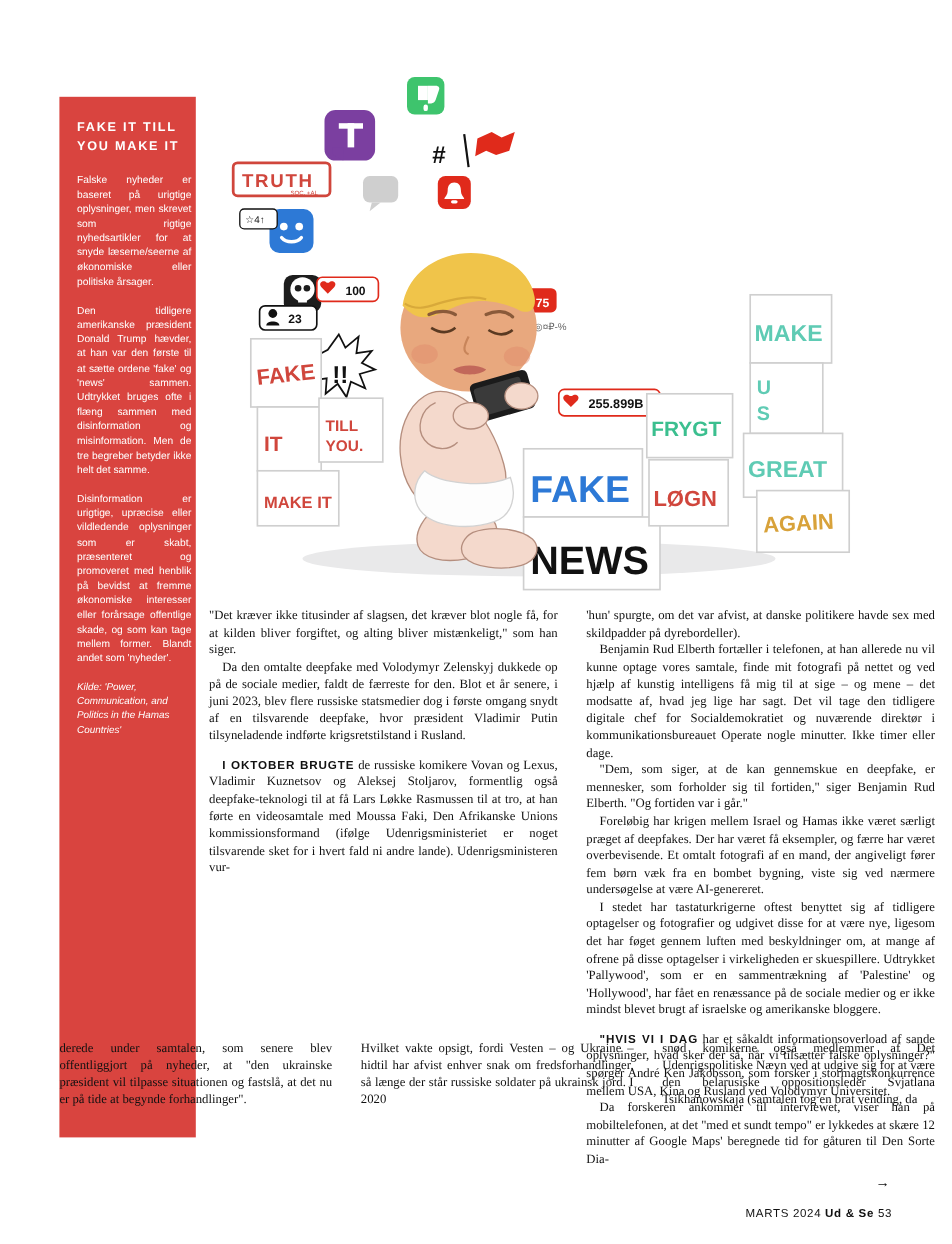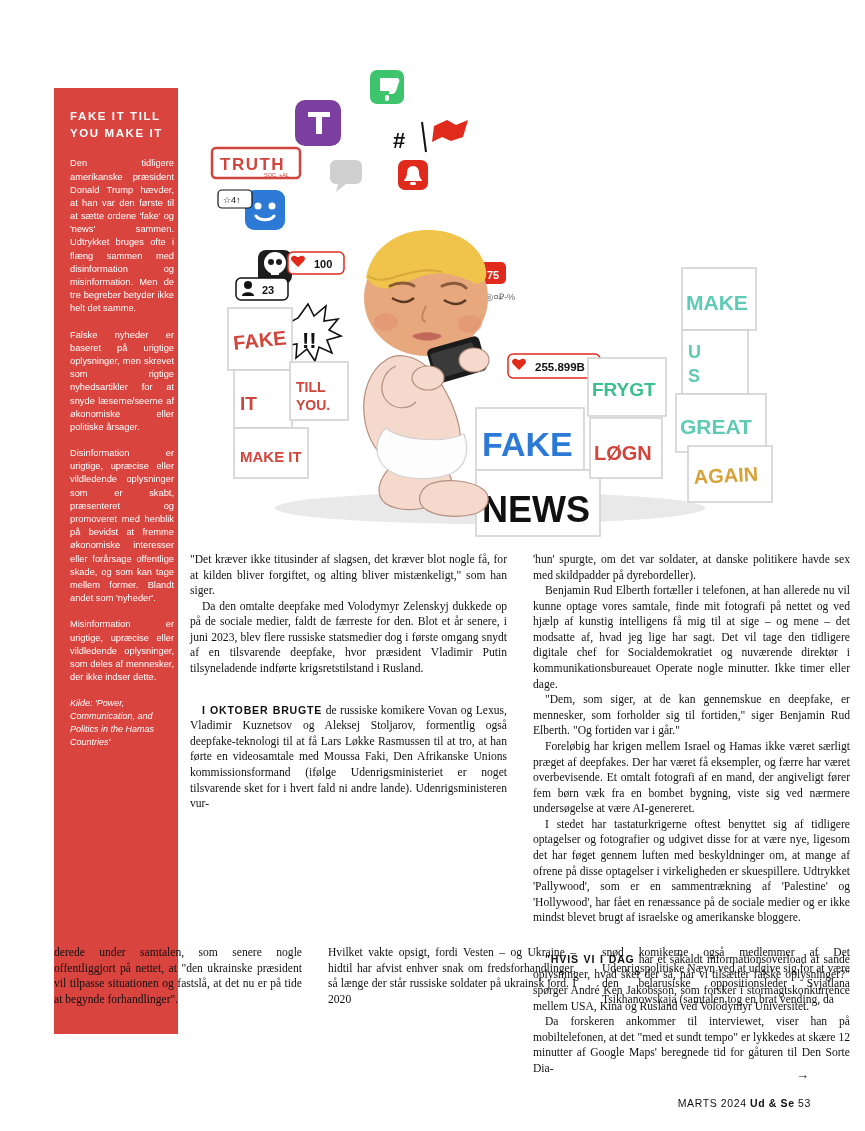--- a/index.html
+++ b/index.html
@@ -87,21 +87,21 @@
   .col3 { width: 248px; }
   p.body {
     margin: 0;
     font-size: 11.6px;
     line-height: 1.345;
     text-align: justify;
     hyphens: auto;
     text-indent: 0;
   }
   p.body + p.body { text-indent: 12px; }
-  p.body.lead { margin-top: 26px; text-indent: 0; }
+  p.body.lead { margin-top: 11px; text-indent: 0; }
   .kicker {
     font-family: "Liberation Sans", sans-serif;
     font-weight: bold;
     font-size: 10.6px;
     letter-spacing: 0.8px;
   }
 
   
   .footer {
     position: absolute;
@@ -124,24 +124,23 @@
   
   .lbl { font-family: "Liberation Sans", sans-serif; }
 </style>
 </head>
 <body>
 
 <div class="page">
 
   <aside class="sidebar">
     <h2>FAKE IT TILL YOU MAKE IT</h2>
+    <div class="sb-block">Falske nyheder er baseret på urigtige oplysninger, men skrevet som rigtige nyhedsartikler for at snyde læserne/seerne af økonomiske eller politiske årsager.</div>
     <div class="sb-block">Den tidligere amerikanske præsident Donald Trump hævder, at han var den første til at sætte ordene 'fake' og 'news' sammen. Udtrykket bruges ofte i flæng sammen med disinformation og misinformation. Men de tre begreber betyder ikke helt det samme.</div>
-    <div class="sb-block">Falske nyheder er baseret på urigtige oplysninger, men skrevet som rigtige nyhedsartikler for at snyde læserne/seerne af økonomiske eller politiske årsager.</div>
     <div class="sb-block">Disinformation er urigtige, upræcise eller vildledende oplysninger som er skabt, præsenteret og promoveret med henblik på bevidst at fremme økonomiske interesser eller forårsage offentlige skade, og som kan tage mellem former. Blandt andet som 'nyheder'.</div>
-    <div class="sb-block">Misinformation er urigtige, upræcise eller vildledende oplysninger, som deles af mennesker, der ikke indser dette.</div>
     <div class="sb-source">Kilde: 'Power, Communication, and Politics in the Hamas Countries'</div>
   </aside>
 
   <div class="illo">
     <svg width="660" height="480" viewBox="0 0 660 480" xmlns="http://www.w3.org/2000/svg">
       <defs>
         <filter id="soft" x="-20%" y="-20%" width="140%" height="140%">
           <feGaussianBlur stdDeviation="1.2"></feGaussianBlur>
         </filter>
       </defs>
@@ -328,33 +327,33 @@
     </svg>
   </div>
 
   <div class="cols2">
     <div class="col">
       <p class="body">"Det kræver ikke titusinder af slagsen, det kræver blot nogle få, for at kilden bliver forgiftet, og alting bliver mistænkeligt," som han siger.</p>
       <p class="body">Da den omtalte deepfake med Volodymyr Zelenskyj dukkede op på de sociale medier, faldt de færreste for den. Blot et år senere, i juni 2023, blev flere russiske statsmedier dog i første omgang snydt af en tilsvarende deepfake, hvor præsident Vladimir Putin tilsyneladende indførte krigsretstilstand i Rusland.</p>
       <p class="body lead"><span class="kicker">I OKTOBER BRUGTE</span><span> de russiske komikere Vovan og Lexus, Vladimir Kuznetsov og Aleksej Stoljarov, formentlig også deepfake-teknologi til at få Lars Løkke Rasmussen til at tro, at han førte en videosamtale med Moussa Faki, Den Afrikanske Unions kommissionsformand (ifølge Udenrigsministeriet er noget tilsvarende sket for i hvert fald ni andre lande). Udenrigsministeren vur-</span></p>
     </div>
     <div class="col">
-      <p class="body">'hun' spurgte, om det var soldater, at danske politikere havde sex med skildpadder på dyrebordeller).</p>
+      <p class="body">'hun' spurgte, om det var afvist, at danske politikere havde sex med skildpadder på dyrebordeller).</p>
       <p class="body">Benjamin Rud Elberth fortæller i telefonen, at han allerede nu vil kunne optage vores samtale, finde mit fotografi på nettet og ved hjælp af kunstig intelligens få mig til at sige – og mene – det modsatte af, hvad jeg lige har sagt. Det vil tage den tidligere digitale chef for Socialdemokratiet og nuværende direktør i kommunikationsbureauet Operate nogle minutter. Ikke timer eller dage.</p>
       <p class="body">"Dem, som siger, at de kan gennemskue en deepfake, er mennesker, som forholder sig til fortiden," siger Benjamin Rud Elberth. "Og fortiden var i går."</p>
       <p class="body">Foreløbig har krigen mellem Israel og Hamas ikke været særligt præget af deepfakes. Der har været få eksempler, og færre har været overbevisende. Et omtalt fotografi af en mand, der angiveligt fører fem børn væk fra en bombet bygning, viste sig ved nærmere undersøgelse at være AI-genereret.</p>
       <p class="body">I stedet har tastaturkrigerne oftest benyttet sig af tidligere optagelser og fotografier og udgivet disse for at være nye, ligesom det har føget gennem luften med beskyldninger om, at mange af ofrene på disse optagelser i virkeligheden er skuespillere. Udtrykket 'Pallywood', som er en sammentrækning af 'Palestine' og 'Hollywood', har fået en renæssance på de sociale medier og er ikke mindst blevet brugt af israelske og amerikanske bloggere.</p>
       <p class="body lead"><span class="kicker">"HVIS VI I DAG</span><span> har et såkaldt informationsoverload af sande oplysninger, hvad sker der så, når vi tilsætter falske oplysninger?" spørger André Ken Jakobsson, som forsker i stormagtskonkurrence mellem USA, Kina og Rusland ved Volodymyr Universitet.</span></p>
       <p class="body">Da forskeren ankommer til interviewet, viser han på mobiltelefonen, at det "med et sundt tempo" er lykkedes at skære 12 minutter af Google Maps' beregnede tid for gåturen til Den Sorte Dia-</p>
     </div>
   </div>
 
   <div class="cols3">
       <div class="col3">
-        <p class="body">derede under samtalen, som senere nogle offentliggjort på nettet, at "den ukrainske præsident vil tilpasse situationen og fastslå, at det nu er på tide at begynde forhandlinger".</p>
+        <p class="body">derede under samtalen, som senere blev offentliggjort på nyheder, at "den ukrainske præsident vil tilpasse situationen og fastslå, at det nu er på tide at begynde forhandlinger".</p>
       </div>
       <div class="col3">
         <p class="body">Hvilket vakte opsigt, fordi Vesten – og Ukraine – hidtil har afvist enhver snak om fredsforhandlinger, så længe der står russiske soldater på ukrainsk jord. I 2020</p>
       </div>
       <div class="col3">
         <p class="body">snød komikerne også medlemmer af Det Udenrigspolitiske Nævn ved at udgive sig for at være den belarusiske oppositionsleder Svjatlana Tsikhanowskaja (samtalen tog en brat vending, da</p>
       </div>
     </div>
 
   <div class="arrow">→</div>

